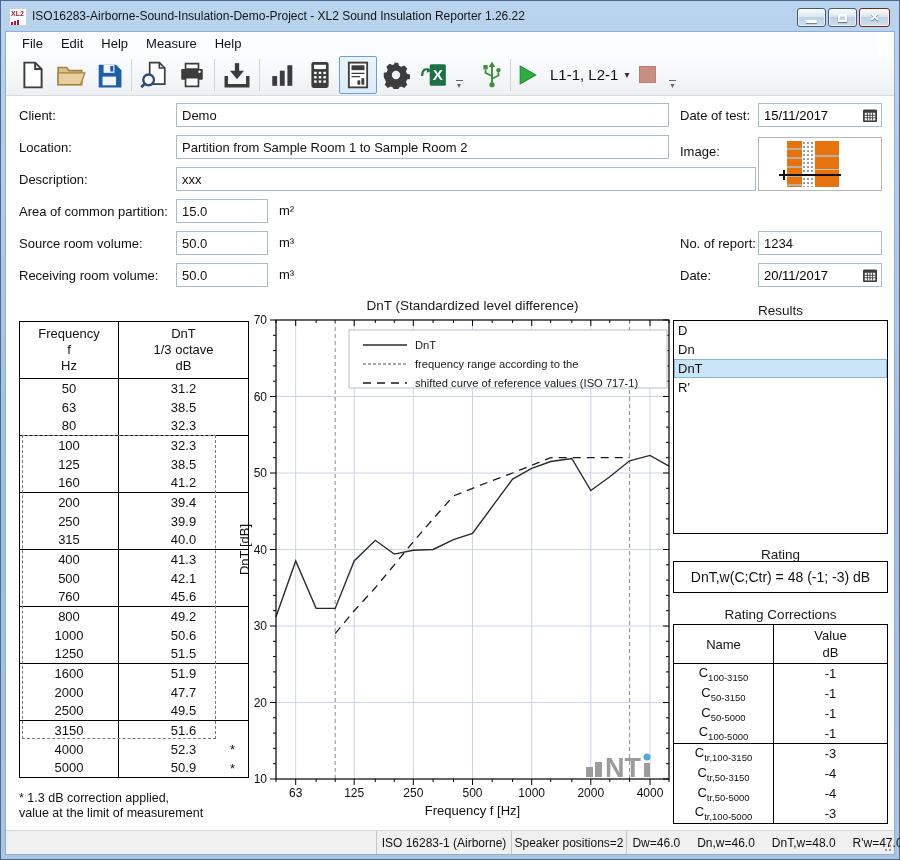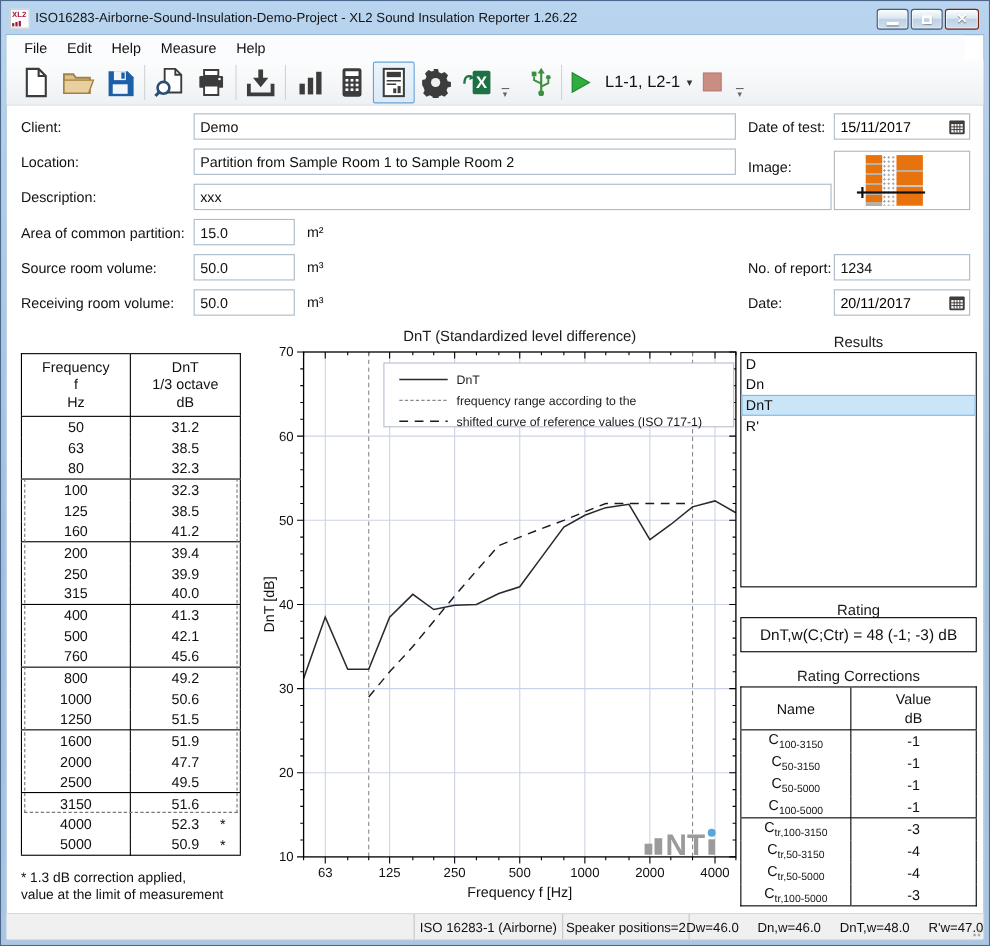--- a/index.html
+++ b/index.html
@@ -44,21 +44,21 @@
   .unit { position:absolute; font-size:13px; color:#111; }
   .image-box { position:absolute; left:757px; top:136px; width:124px; height:54px; border:1px solid #b5b5b5; background:#fff; }
   .wall { position:absolute; top:3px; bottom:3px; }
   .wall-left { left:28px; width:15px; background:repeating-linear-gradient(#e8720c 0 7px, #b9b0a6 7px 9px); }
   .wall-ins { left:43px; width:13px; background:radial-gradient(#9f9f9f 0.8px, transparent 0.9px); background-size:4px 4px; }
   .wall-right { left:56px; width:24px; background:linear-gradient(#e8720c 0 30%, #b9b0a6 30% 34%, #e8720c 34% 60%, #cfc8bf 60% 64%, #e8720c 64% 100%); }
   .dim-line { position:absolute; left:20px; width:62px; top:36px; height:2px; background:#111; }
   .dim-tick { position:absolute; left:24px; top:32px; width:2px; height:10px; background:#111; }
 
   
-  .freq-table { position:absolute; left:18px; top:320px; width:200px; border-collapse:collapse; font-size:13px; color:#111; }
+  .freq-table { position:absolute; left:18px; top:320px; width:230px; border-collapse:collapse; font-size:13px; color:#111; }
   .freq-table th, .freq-table td { border:0; text-align:center; font-weight:normal; }
   .freq-table thead th { border-bottom:1px solid #000; height:57px; vertical-align:middle; line-height:16px; }
   .freq-table { border:1px solid #000; }
   .freq-table th:first-child, .freq-table td:first-child { border-right:1px solid #000; width:99px; }
   .freq-table td { height:19px; position:relative; }
   .freq-table tr.group-end td { border-bottom:1px solid #000; }
   .freq-table .star { position:absolute; right:13px; top:2px; }
   .dashed-overlay { position:absolute; left:21px; top:434px; width:194px; height:304px; border:1px dashed #777; pointer-events:none; }
   .footnote { position:absolute; left:18px; top:790px; font-size:12.5px; color:#111; line-height:15px; }
 
@@ -80,21 +80,21 @@
   .corr-table th, .corr-table td { text-align:center; font-weight:normal; }
   .corr-table th { border-bottom:1px solid #000; height:39px; line-height:17px; vertical-align:middle; }
   .corr-table th:first-child, .corr-table td:first-child { border-right:1px solid #000; width:100px; }
   .corr-table td { height:20px; }
   .corr-table tr.group-end td { border-bottom:1px solid #000; }
   .corr-table sub { font-size:9.5px; }
 
   
   .statusbar { position:absolute; left:5px; right:5px; bottom:5px; height:24px; background:#f0f0f0; border-top:1px solid #d9d9d9; font-size:12px; color:#111; }
   .sb-pane { position:absolute; top:0; height:100%; display:flex; align-items:center; justify-content:center; border-left:1px solid #c6c6c6; }
-  .sb-metrics { justify-content:flex-end; gap:17px; padding-left:14px; }
+  .sb-metrics { justify-content:center; gap:17px; padding-left:14px; }
   .sb-grip { position:absolute; right:2px; bottom:2px; width:10px; height:10px;
              background:radial-gradient(#9a9a9a 1px, transparent 1.2px); background-size:4px 4px; background-position:bottom right; clip-path:polygon(100% 0, 100% 100%, 0 100%); }
 </style>
 </head>
 <body>
 
 <div class="window">
 
   <div class="titlebar">
     <div class="app-icon">

